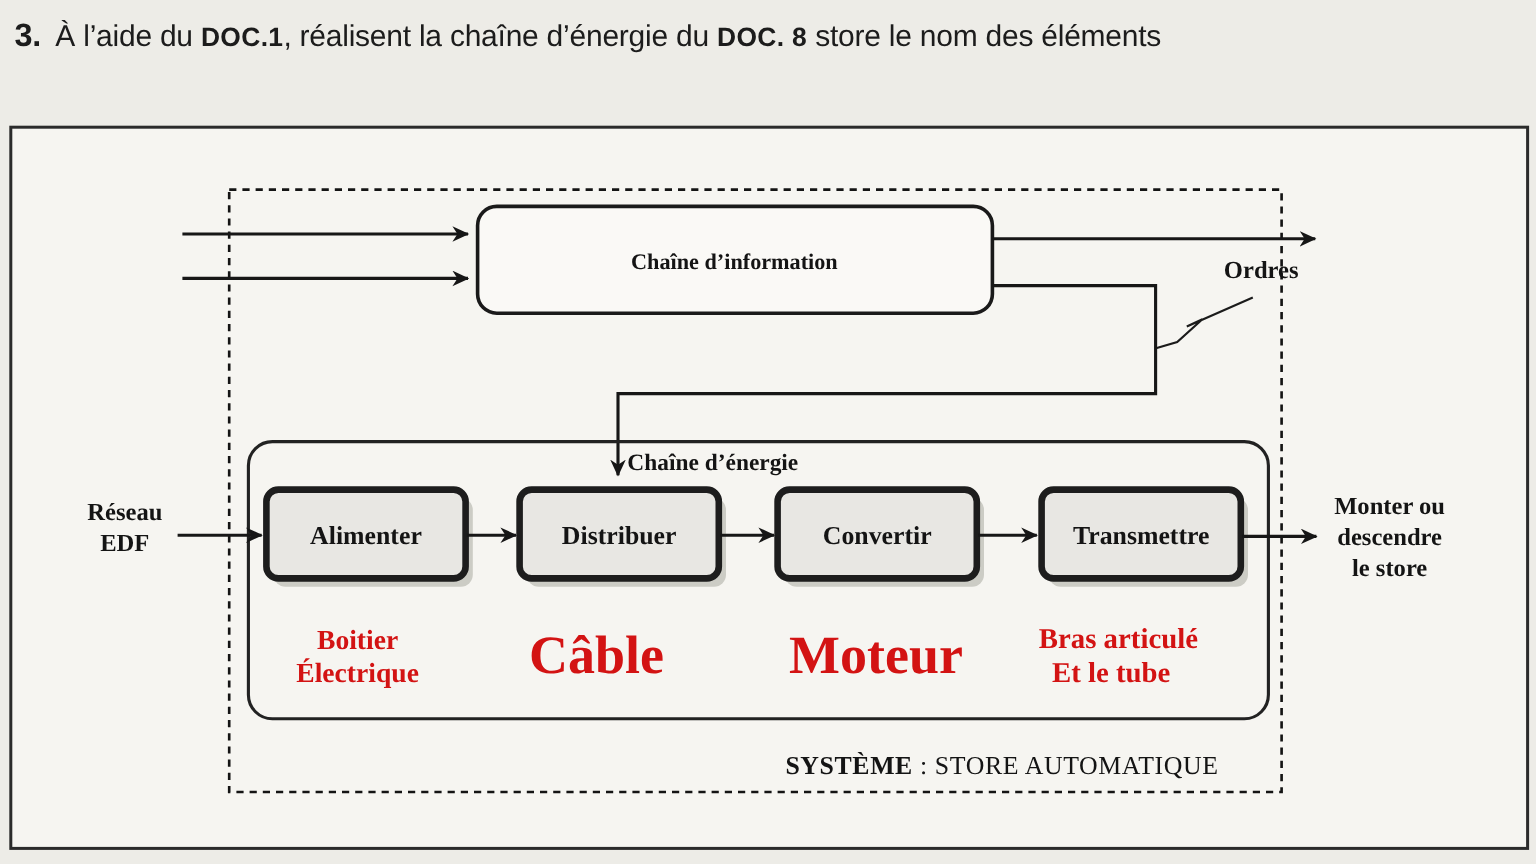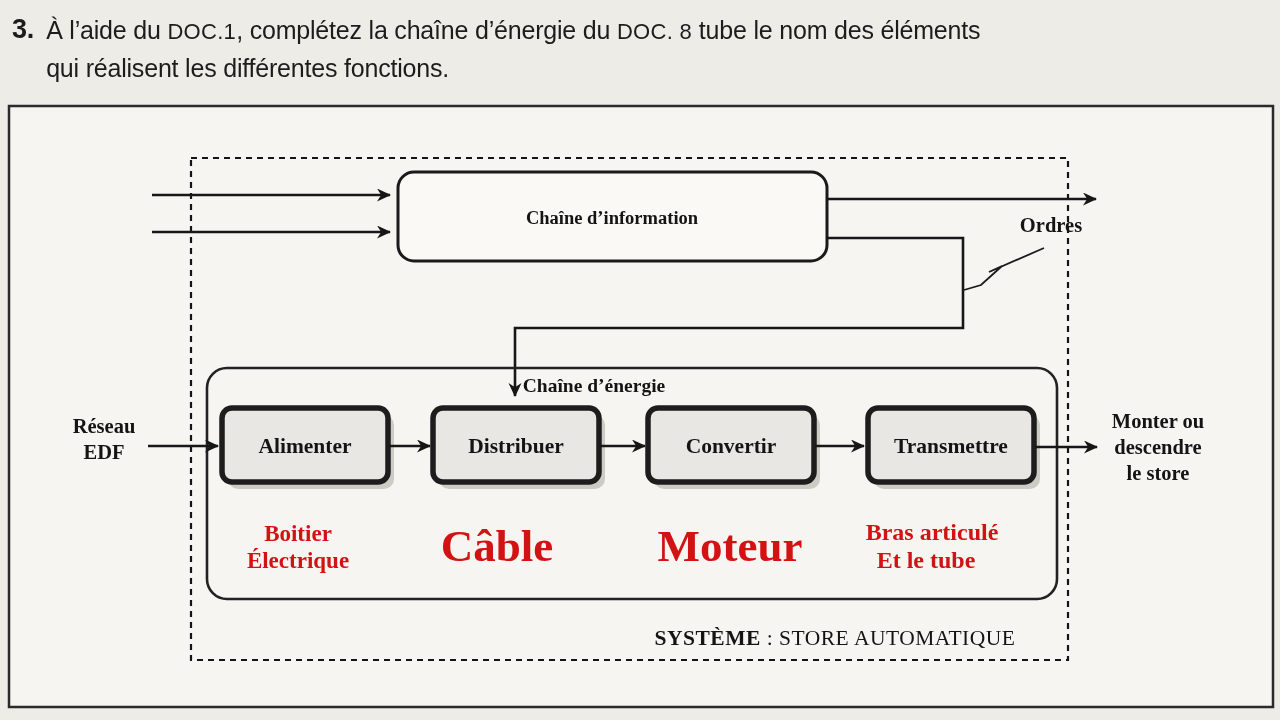--- a/index.html
+++ b/index.html
@@ -7,35 +7,34 @@
     width:1280px;height:720px;position:relative;overflow:hidden;
     background:#edece7;
     font-family:"Liberation Sans","DejaVu Sans",sans-serif;
   }
   .question{
     position:absolute;top:12px;left:12px;width:1180px;
     color:#1c1c1c;font-size:25px;line-height:36px;letter-spacing:-0.2px;
     display:flex;align-items:flex-start;
   }
   .qnum{font-weight:bold;font-size:27px;margin-right:12px;line-height:34px;}
-  .qtext .doc{font-weight:normal;font-size:22px;letter-spacing:0.3px;}
+  .qtext .doc{font-weight:bold;font-size:22px;letter-spacing:0.3px;}
   svg{position:absolute;top:0;left:0;}
   .ln{stroke:#171717;stroke-width:2.6;fill:none;}
   .serif-b{font-family:"Liberation Serif","DejaVu Serif",serif;font-weight:bold;fill:#141414;}
   .serif{font-family:"Liberation Serif","DejaVu Serif",serif;fill:#141414;}
   .answer{font-family:"Liberation Serif","DejaVu Serif",serif;font-weight:bold;}
 </style>
 </head>
 <body>
 
 <div class="question">
   <span class="qnum">3.</span>
   <div class="qtext">
-    <div><span>À l’aide du </span><span class="doc">DOC.1</span><span>, complétez la chaîne d’énergie du </span><span class="doc">DOC. 8</span><span> tube le nom des éléments</span></div>
-    <div>qui réalisent les différentes fonctions.</div>
+    <div><span>À l’aide du </span><span class="doc">DOC.1</span><span>, réalisent la chaîne d’énergie du </span><span class="doc">DOC. 8</span><span> store le nom des éléments</span></div>
   </div>
 </div>
 
 <svg width="1280" height="720" viewBox="0 0 1280 720">
   <defs>
     <marker id="ah" markerWidth="15" markerHeight="14" refX="13" refY="6.5" orient="auto" markerUnits="userSpaceOnUse">
       <path d="M0,0 L14,6.5 L0,13 L4.2,6.5 Z" fill="#161616"></path>
     </marker>
   </defs>
 

